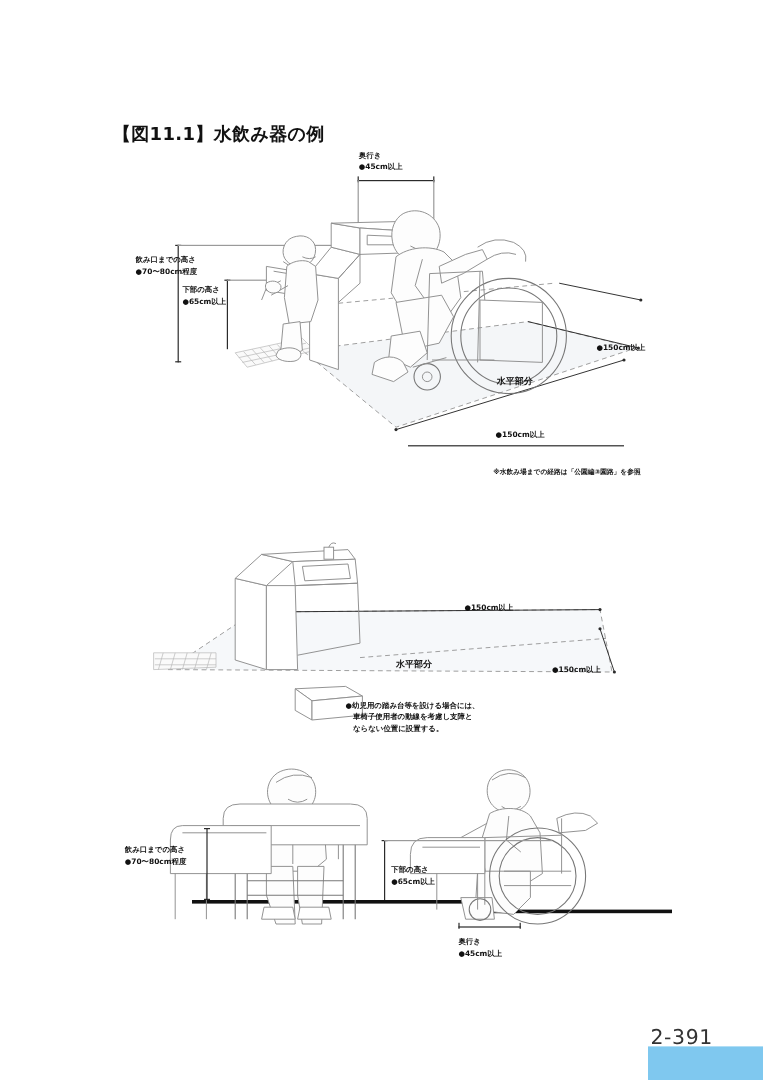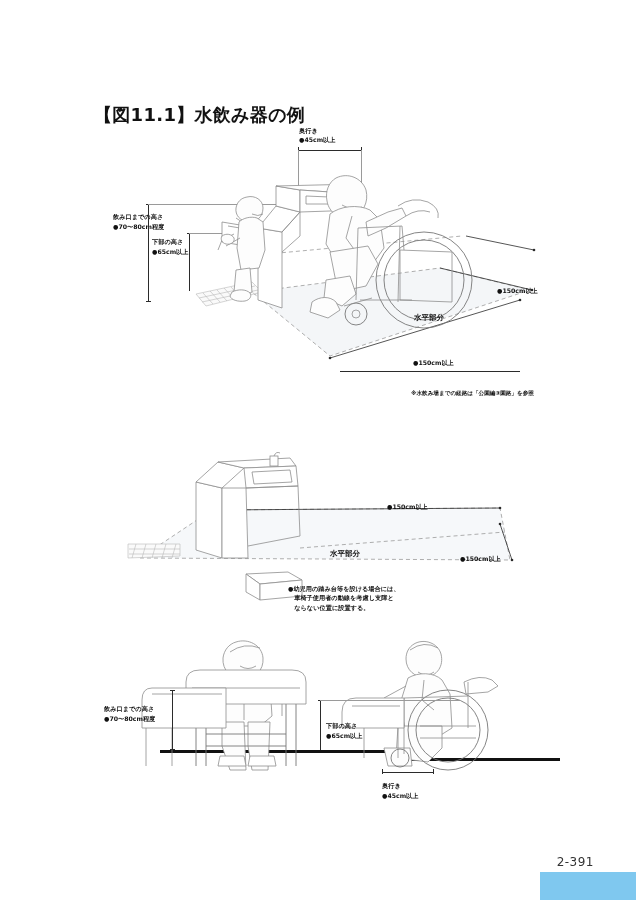--- a/index.html
+++ b/index.html
@@ -10,29 +10,29 @@
   }
   .page{position:absolute;inset:0;background:#fff;}
 
   
   .doc-title{
     position:absolute;left:0;right:0;top:53px;text-align:center;
     font-size:15px;font-weight:bold;letter-spacing:1px;color:#111;
   }
   .fig-title{
     position:absolute;left:94px;top:103px;
-    font-size:18px;font-weight:bold;color:#111;letter-spacing:0.3px;
+    font-size:15px;font-weight:bold;color:#111;letter-spacing:0.3px;
   }
 
   
   .ann{position:absolute;font-size:6.2px;font-weight:bold;color:#111;line-height:1.45;white-space:pre;}
   .ann.plain{font-weight:bold;font-size:7px;}
   .note{position:absolute;font-size:6.2px;font-weight:bold;line-height:1.5;color:#111;white-space:pre;}
   .footnote{position:absolute;font-size:5.6px;font-weight:bold;color:#111;white-space:pre;}
-  .pageno{position:absolute;right:42px;top:855px;font-size:12px;color:#333;letter-spacing:.5px;}
+  .pageno{position:absolute;right:42px;top:855px;font-size:17px;color:#333;letter-spacing:.5px;}
   .bluebar{position:absolute;left:540px;top:872px;width:96px;height:28px;background:#7fc8ef;}
 
   
   .dim{position:absolute;background:#2b2b2b;}
   .dim.h{height:1px;}
   .dim.v{width:1px;}
   .tick{position:absolute;background:#2b2b2b;}
   .tick.v{width:1px;height:5px;}
   .tick.h{height:1px;width:5px;}
   .lead{position:absolute;background:#9a9a9a;}

